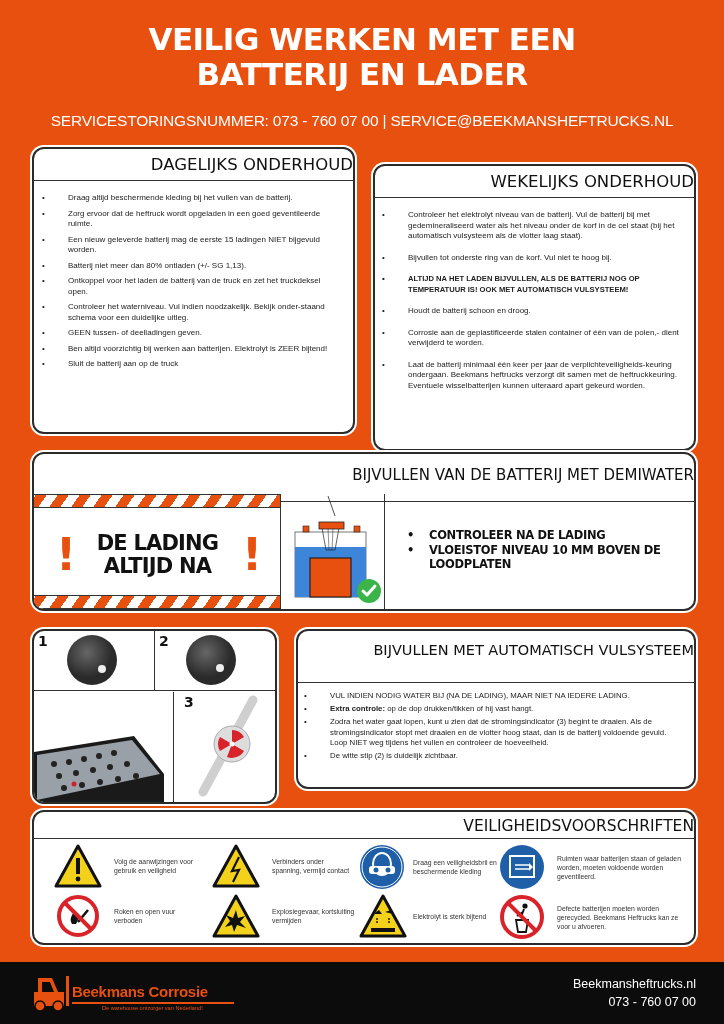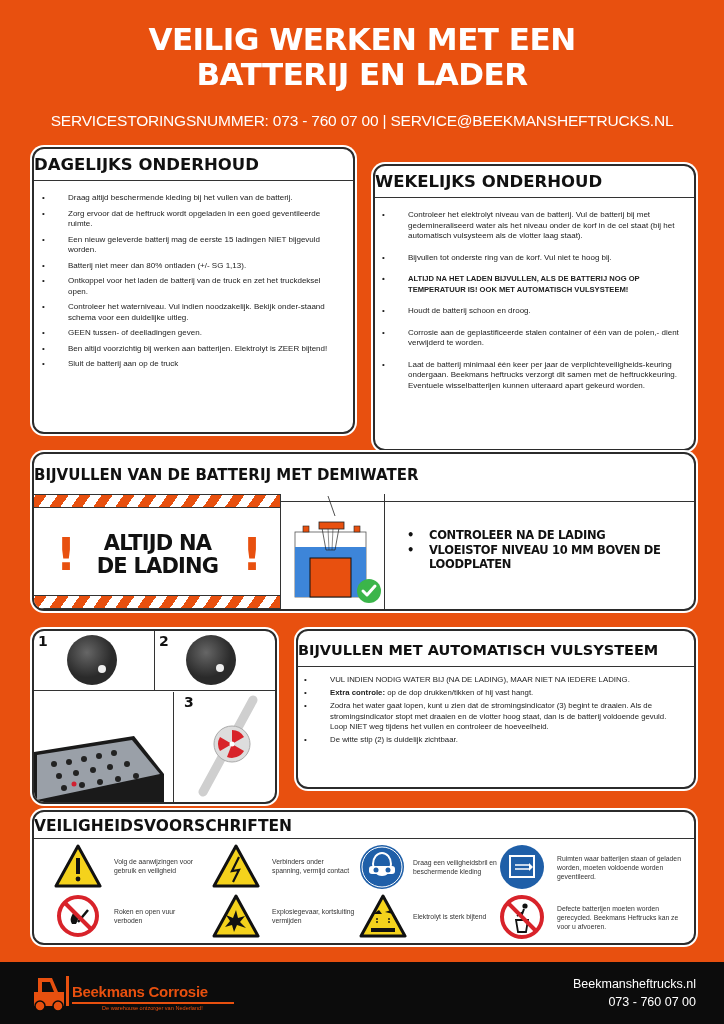--- a/index.html
+++ b/index.html
@@ -6,22 +6,22 @@
   html, body { width: 724px; height: 1024px; overflow: hidden; }
   body { background: #e8500f; font-family: "Liberation Sans", sans-serif; position: relative; color: #111; }
 
   .title { position: absolute; top: 22px; left: 0; width: 724px; text-align: center; color: #fff;
            font-family: "DejaVu Sans", sans-serif; font-weight: bold; font-size: 31px; line-height: 35px; letter-spacing: -0.5px; }
   .subtitle { position: absolute; top: 112px; left: 0; width: 724px; text-align: center; color: #fff;
               font-size: 15.5px; letter-spacing: -0.2px; }
 
   .card { position: absolute; background: #fff; border: 2px solid #2b2b2b; border-radius: 12px; overflow: hidden;
           box-shadow: 0 0 0 2px #fff; }
-  .card-head { border-bottom: 1.5px solid #333; text-align: left; font-family: "DejaVu Sans", sans-serif;
-               font-weight: bold; color: #111; }
+  .card-head { border-bottom: 1.5px solid #333; text-align: right; font-family: "DejaVu Sans", sans-serif;
+               font-weight: normal; color: #111; }
   ul.bul { list-style: none; }
   ul.bul li { position: relative; font-size: 8px; line-height: 10.5px; color: #222; }
   ul.bul li::before { content: "•"; position: absolute; left: -26px; top: 0; font-size: 8px; }
 
   
   #daily { left: 32px; top: 147px; width: 323px; height: 287px; }
   #daily .card-head { height: 32px; line-height: 32px; font-size: 16.5px; }
   #daily ul { padding: 12px 12px 0 34px; }
   #daily li { margin-bottom: 5px; }
 
@@ -52,21 +52,21 @@
                    font-size: 11.5px; line-height: 14.5px; color: #111; letter-spacing: -0.3px; }
   .demi-right li::before { content: "•"; position: absolute; left: 0; top: 0; }
 
   
   #photos { left: 32px; top: 629px; width: 245px; height: 175px; }
   .ph { position: absolute; border-color: #333; }
   .ph-num { position: absolute; font-family: "DejaVu Sans", sans-serif; font-weight: bold; font-size: 14px; color: #111; }
 
   
   #auto { left: 296px; top: 629px; width: 400px; height: 160px; }
-  #auto .card-head { height: 36px; line-height: 38px; font-size: 14.5px; }
+  #auto .card-head { height: 52px; line-height: 38px; font-size: 14.5px; }
   #auto ul { padding: 8px 10px 0 32px; }
   #auto li { font-size: 7.8px; line-height: 10.5px; margin-bottom: 2.5px; }
   #auto li b { font-weight: bold; }
 
   
   #safety { left: 32px; top: 810px; width: 664px; height: 135px; }
   #safety .card-head { height: 27px; line-height: 29px; font-size: 15.5px; }
   .sign { position: absolute; display: flex; align-items: center; }
   .sign svg { flex: none; }
   .sign-text { font-size: 6.8px; line-height: 9px; color: #333; margin-left: 12px; }
@@ -115,22 +115,22 @@
   </ul>
 </div>
 
 <div class="card" id="demi">
   <div class="card-head">BIJVULLEN VAN DE BATTERIJ MET DEMIWATER</div>
   <div class="demi-body">
     <div class="demi-left">
       <div class="stripe top"></div>
       <div class="excl" style="left:22px;">!</div>
       <div class="altijd">
+        <div>DE LADING</div>
         <div>ALTIJD NA</div>
-        <div>DE LADING</div>
       </div>
       <div class="excl" style="left:208px;">!</div>
       <div class="stripe bot"></div>
     </div>
     <div class="demi-mid">
       <svg width="104" height="117" viewBox="0 0 104 117">
         <line x1="47" y1="2" x2="54" y2="22" stroke="#222" stroke-width="0.8"></line>
         <rect x="14" y="38" width="71" height="65" fill="#fff" stroke="#555" stroke-width="0.8"></rect>
         <rect x="14" y="53" width="71" height="50" fill="#3d85d9"></rect>
         <rect x="22" y="32" width="6" height="6" fill="#e8500f" stroke="#222" stroke-width="0.6"></rect>

